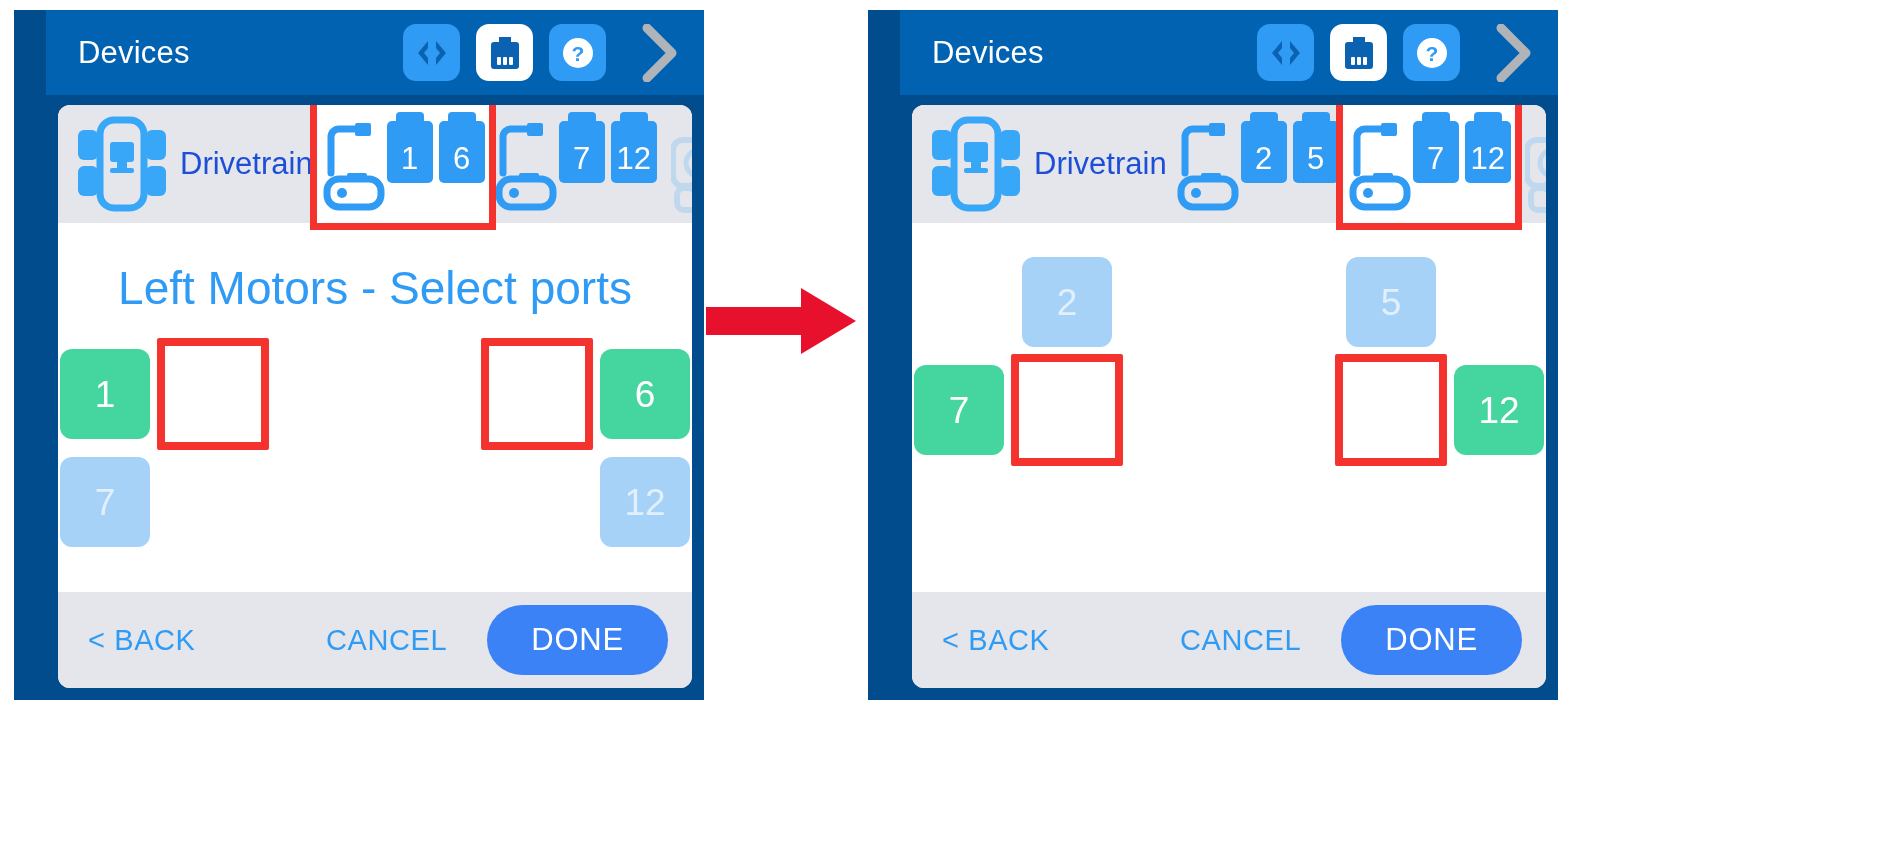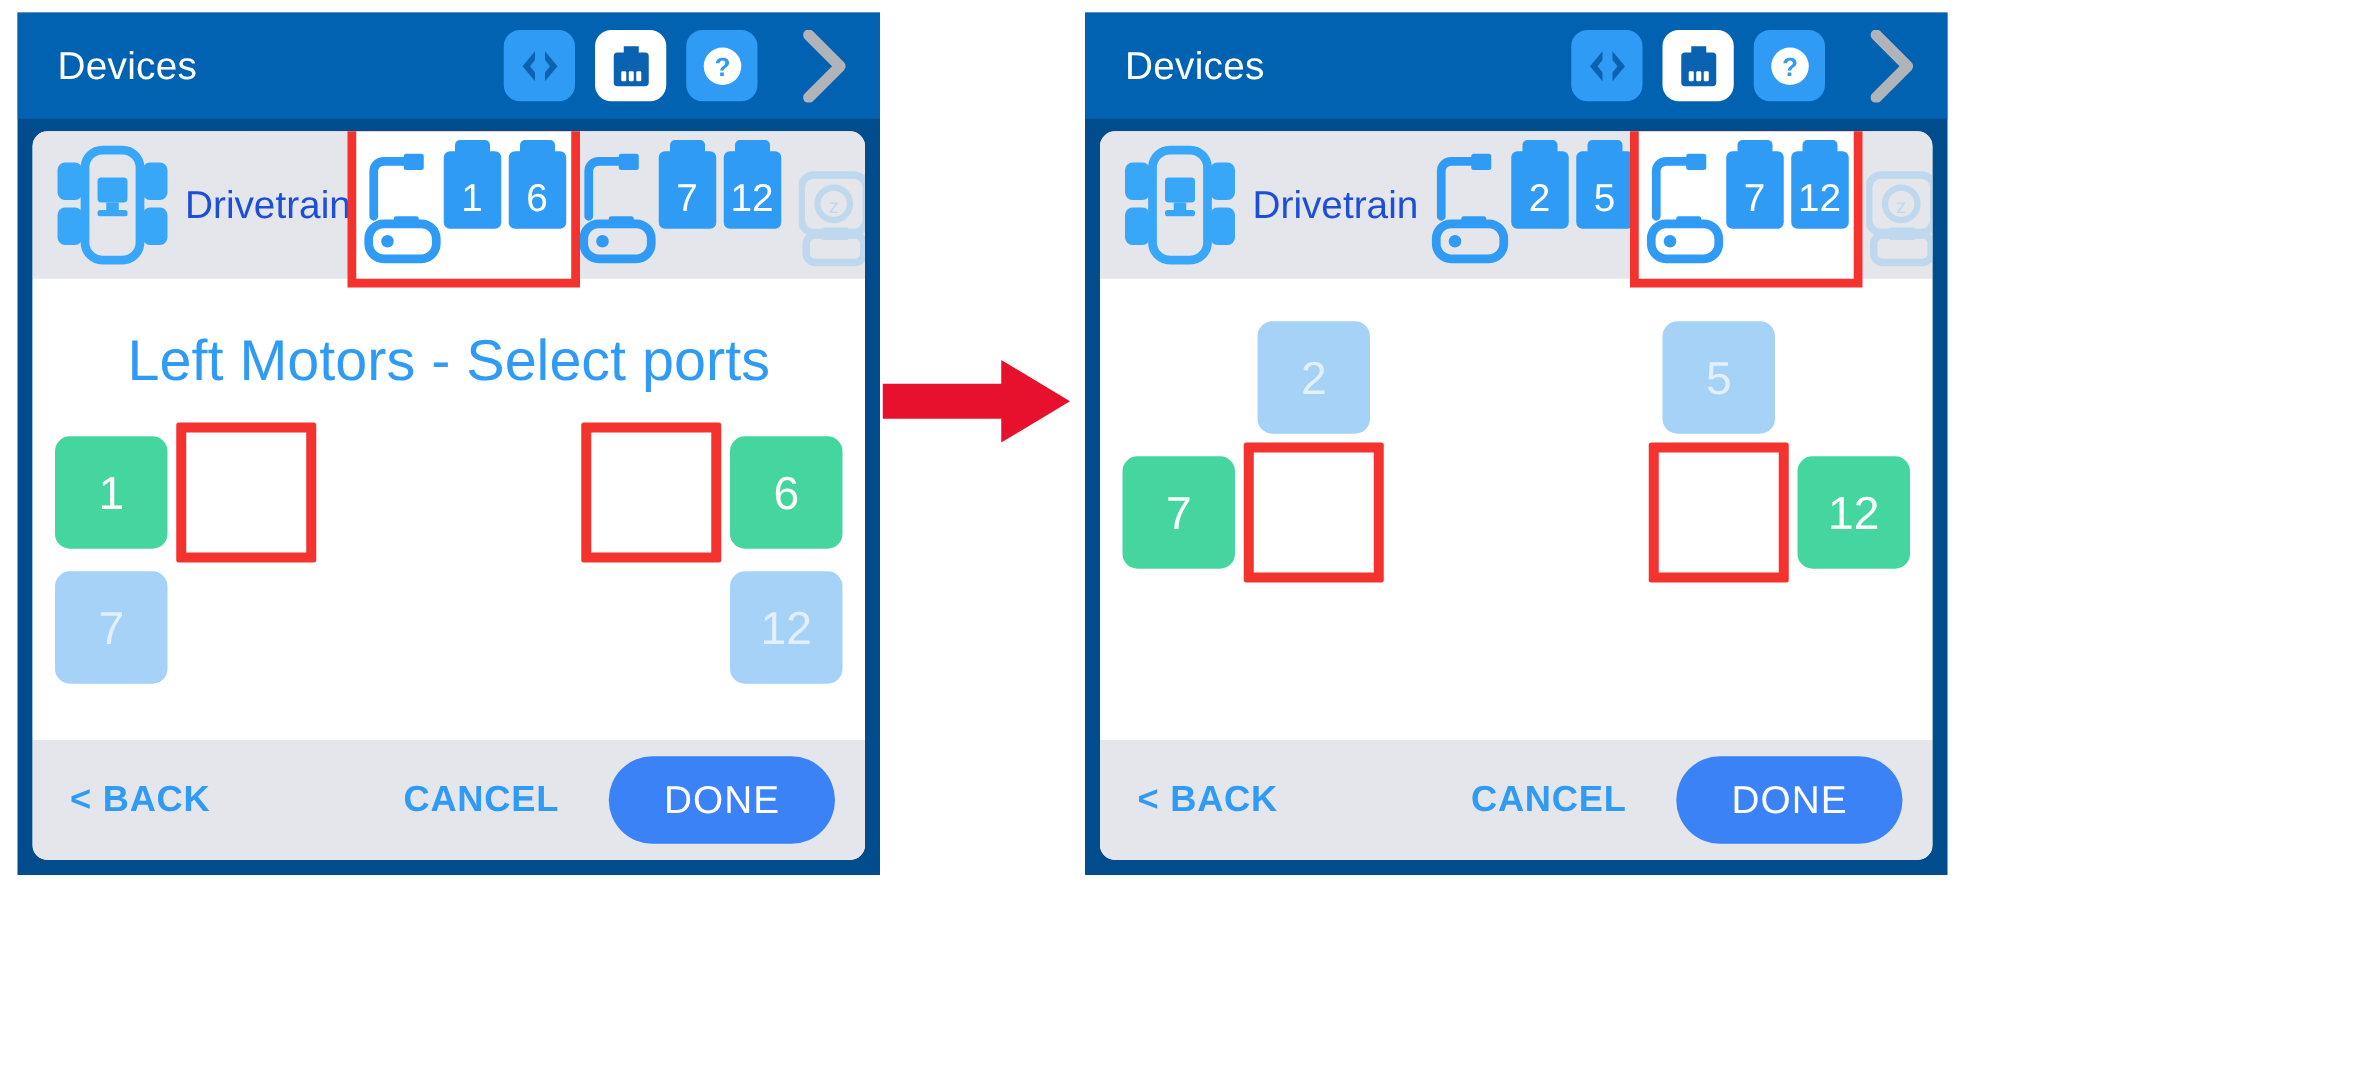--- a/index.html
+++ b/index.html
@@ -5,21 +5,21 @@
   * { box-sizing: border-box; margin: 0; padding: 0; }
   html, body {
     width: 1884px; height: 861px;
     background: #ffffff;
     font-family: "Liberation Sans", sans-serif;
     overflow: hidden;
   }
   .stage { position: relative; width: 1884px; height: 861px; }
 
   
-  .panel { position: absolute; top: 10px; background: #004c8c; overflow: hidden; }
+  .panel { position: absolute; top: 10px; background: #004c8c; overflow: hidden; padding-left: 32px; }
   .panel.left  { left: 14px;  width: 690px; height: 690px; }
   .panel.right { left: 868px; width: 690px; height: 690px; }
 
   .titlebar {
     height: 85px; background: #0062b1;
     display: flex; align-items: center; padding: 0 22px 0 32px;
   }
   .title-text { color: #fff; font-size: 31px; font-weight: 400; letter-spacing: .2px; }
   .tb-spacer { flex: 1; }
   .tb-icons { display: flex; align-items: center; gap: 16px; }
@@ -80,21 +80,21 @@
   .hl {
     position: absolute; left: -11px; top: -11px; width: 112px; height: 112px;
     border: 8px solid #f4332f; border-radius: 2px; pointer-events: none; z-index: 5;
   }
 
   
   .footer {
     background: #e4e6eb; height: 96px; display: flex; align-items: center;
     padding: 0 24px 0 30px;
   }
-  .lnk { color: #2f9bf5; font-size: 29px; letter-spacing: .6px; font-weight: bold; }
+  .lnk { color: #2f9bf5; font-size: 29px; letter-spacing: .6px; }
   .f-spacer { flex: 1; }
   .done-btn {
     background: #3b82f6; color: #fff; font-size: 31px; letter-spacing: .8px;
     border-radius: 40px; padding: 17px 44px; margin-left: 40px;
   }
 
   
   .arrow { position: absolute; left: 706px; top: 288px; width: 150px; height: 66px; }
 </style>
 </head>

